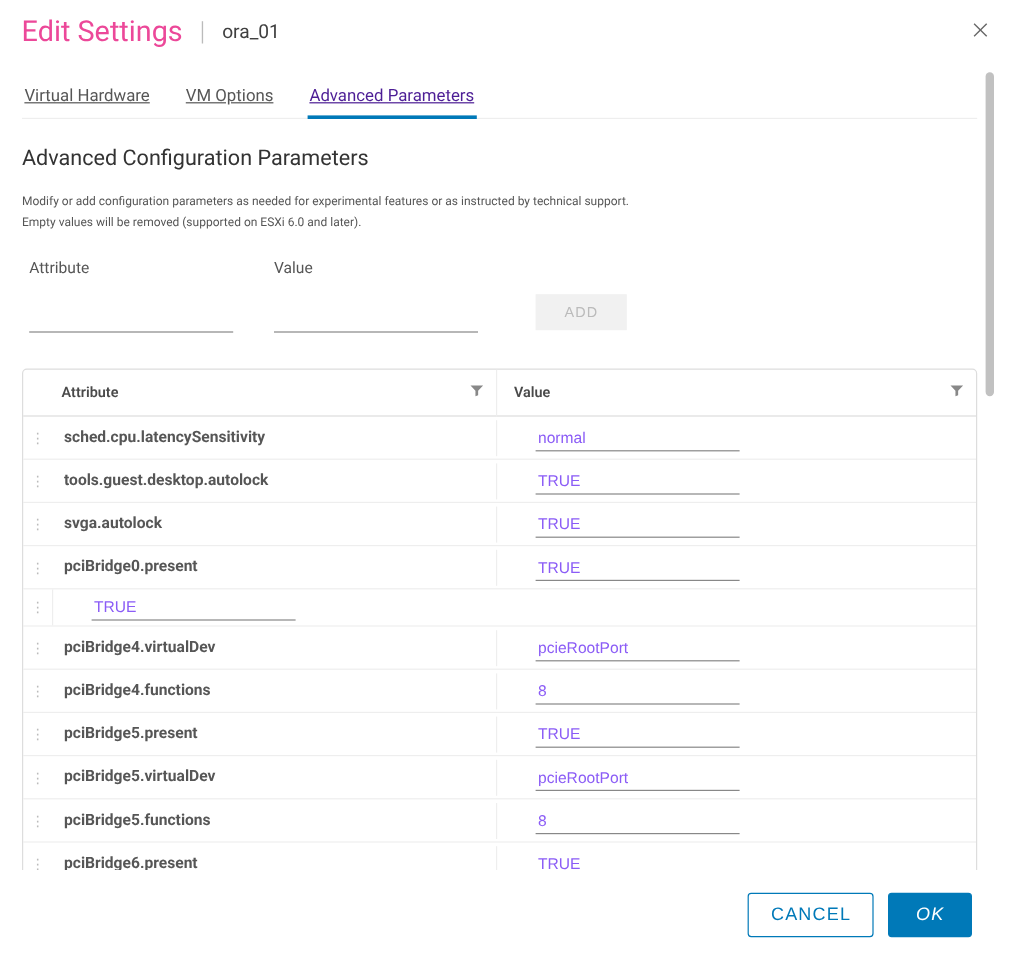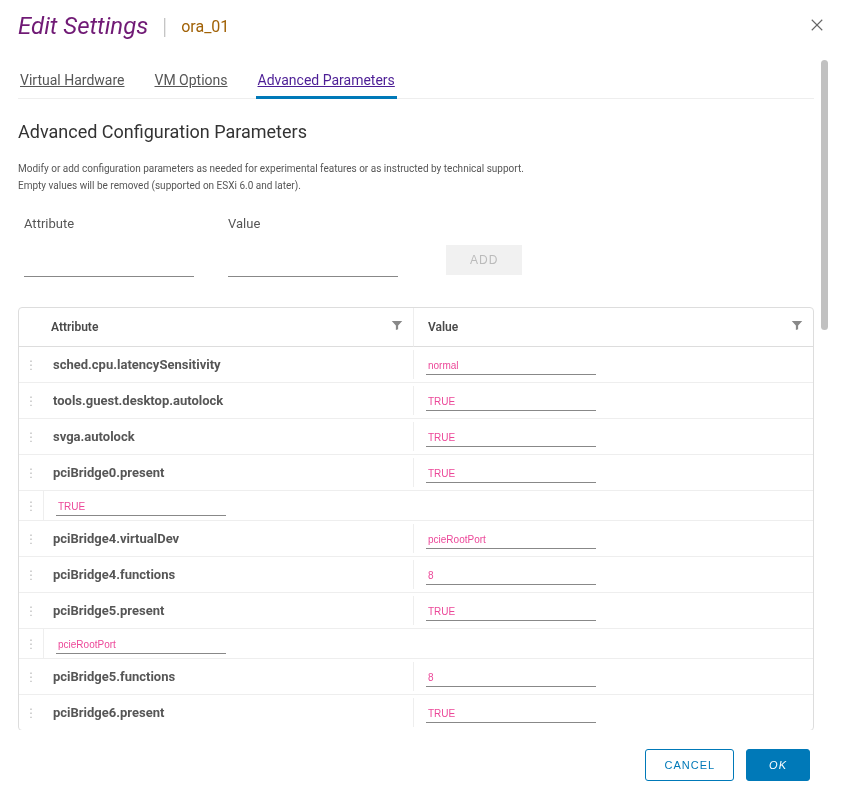--- a/index.html
+++ b/index.html
@@ -23,33 +23,32 @@
     }
     .dialog-header {
       display: flex;
       align-items: center;
       padding-bottom: 14px;
       position: relative;
     }
     .dialog-title {
       font-size: 24px;
       font-weight: 400;
-      color: #701a75;
-      font-style: italic;
+      color: #ec4899;
     }
     .dialog-sep {
       margin: 0 14px;
       color: #bbb;
       font-size: 22px;
       font-weight: 300;
     }
     .dialog-subtitle {
       font-size: 16px;
       font-weight: 400;
-      color: #a16207;
+      color: #404040;
     }
     .close-icon {
       position: absolute;
       right: 2px;
       top: 4px;
       cursor: pointer;
       color: #666;
     }
     .close-icon svg {
       width: 18px;
@@ -200,35 +199,36 @@
     .td-val {
       flex: 1;
       border-left: 1px solid #eee;
       padding: 4px 12px;
     }
     .cell-input {
       border: none;
       border-bottom: 1px solid #888;
       outline: none;
       padding: 3px 2px;
-      font-size: 10px;
+      font-size: 13px;
       width: 170px;
-      color: #ec4899;
+      color: #8b5cf6;
       background: transparent;
+      margin-left: 20px;
     }
     .footer {
       flex: 0 0 auto;
       display: flex;
       justify-content: flex-end;
       gap: 12px;
       padding: 18px 18px 18px 0;
       border-top: 1px solid transparent;
     }
     .btn {
-      font-size: 11px;
+      font-size: 15px;
       letter-spacing: 1px;
       padding: 9px 18px;
       border-radius: 3px;
       cursor: pointer;
     }
     .btn-cancel {
       background: #fff;
       border: 1px solid #0079b8;
       color: #0079b8;
     }
@@ -339,20 +339,21 @@
               <div class="td-attr">pciBridge4.functions</div>
               <div class="td-val"><input class="cell-input" type="text" value="8" style=""></div>
             </div>
             <div class="table-row">
               <div class="drag-handle">⋮</div>
               <div class="td-attr">pciBridge5.present</div>
               <div class="td-val"><input class="cell-input" type="text" value="TRUE" style=""></div>
             </div>
             <div class="table-row">
               <div class="drag-handle">⋮</div>
+              <div class="td-attr">pciBridge5.virtualDev</div>
               <div class="td-val"><input class="cell-input" type="text" value="pcieRootPort" style=""></div>
             </div>
             <div class="table-row">
               <div class="drag-handle">⋮</div>
               <div class="td-attr">pciBridge5.functions</div>
               <div class="td-val"><input class="cell-input" type="text" value="8" style=""></div>
             </div>
             <div class="table-row">
               <div class="drag-handle">⋮</div>
               <div class="td-attr">pciBridge6.present</div>

